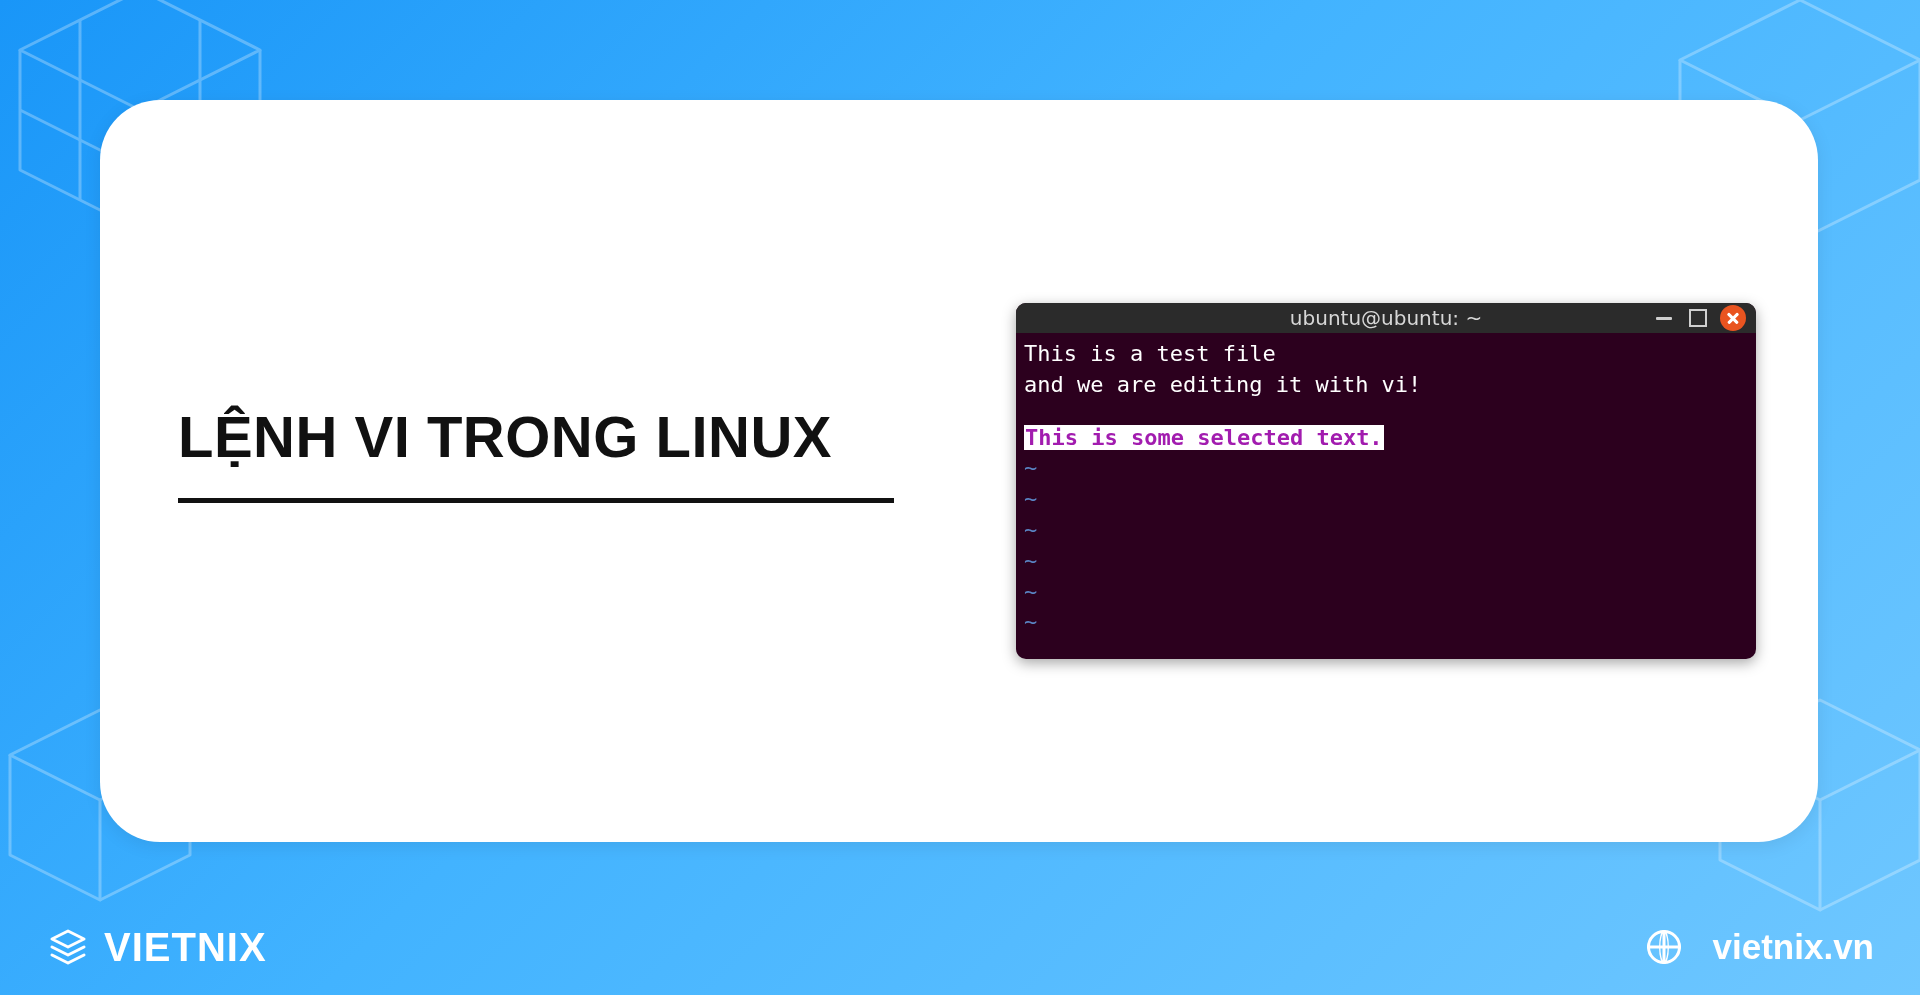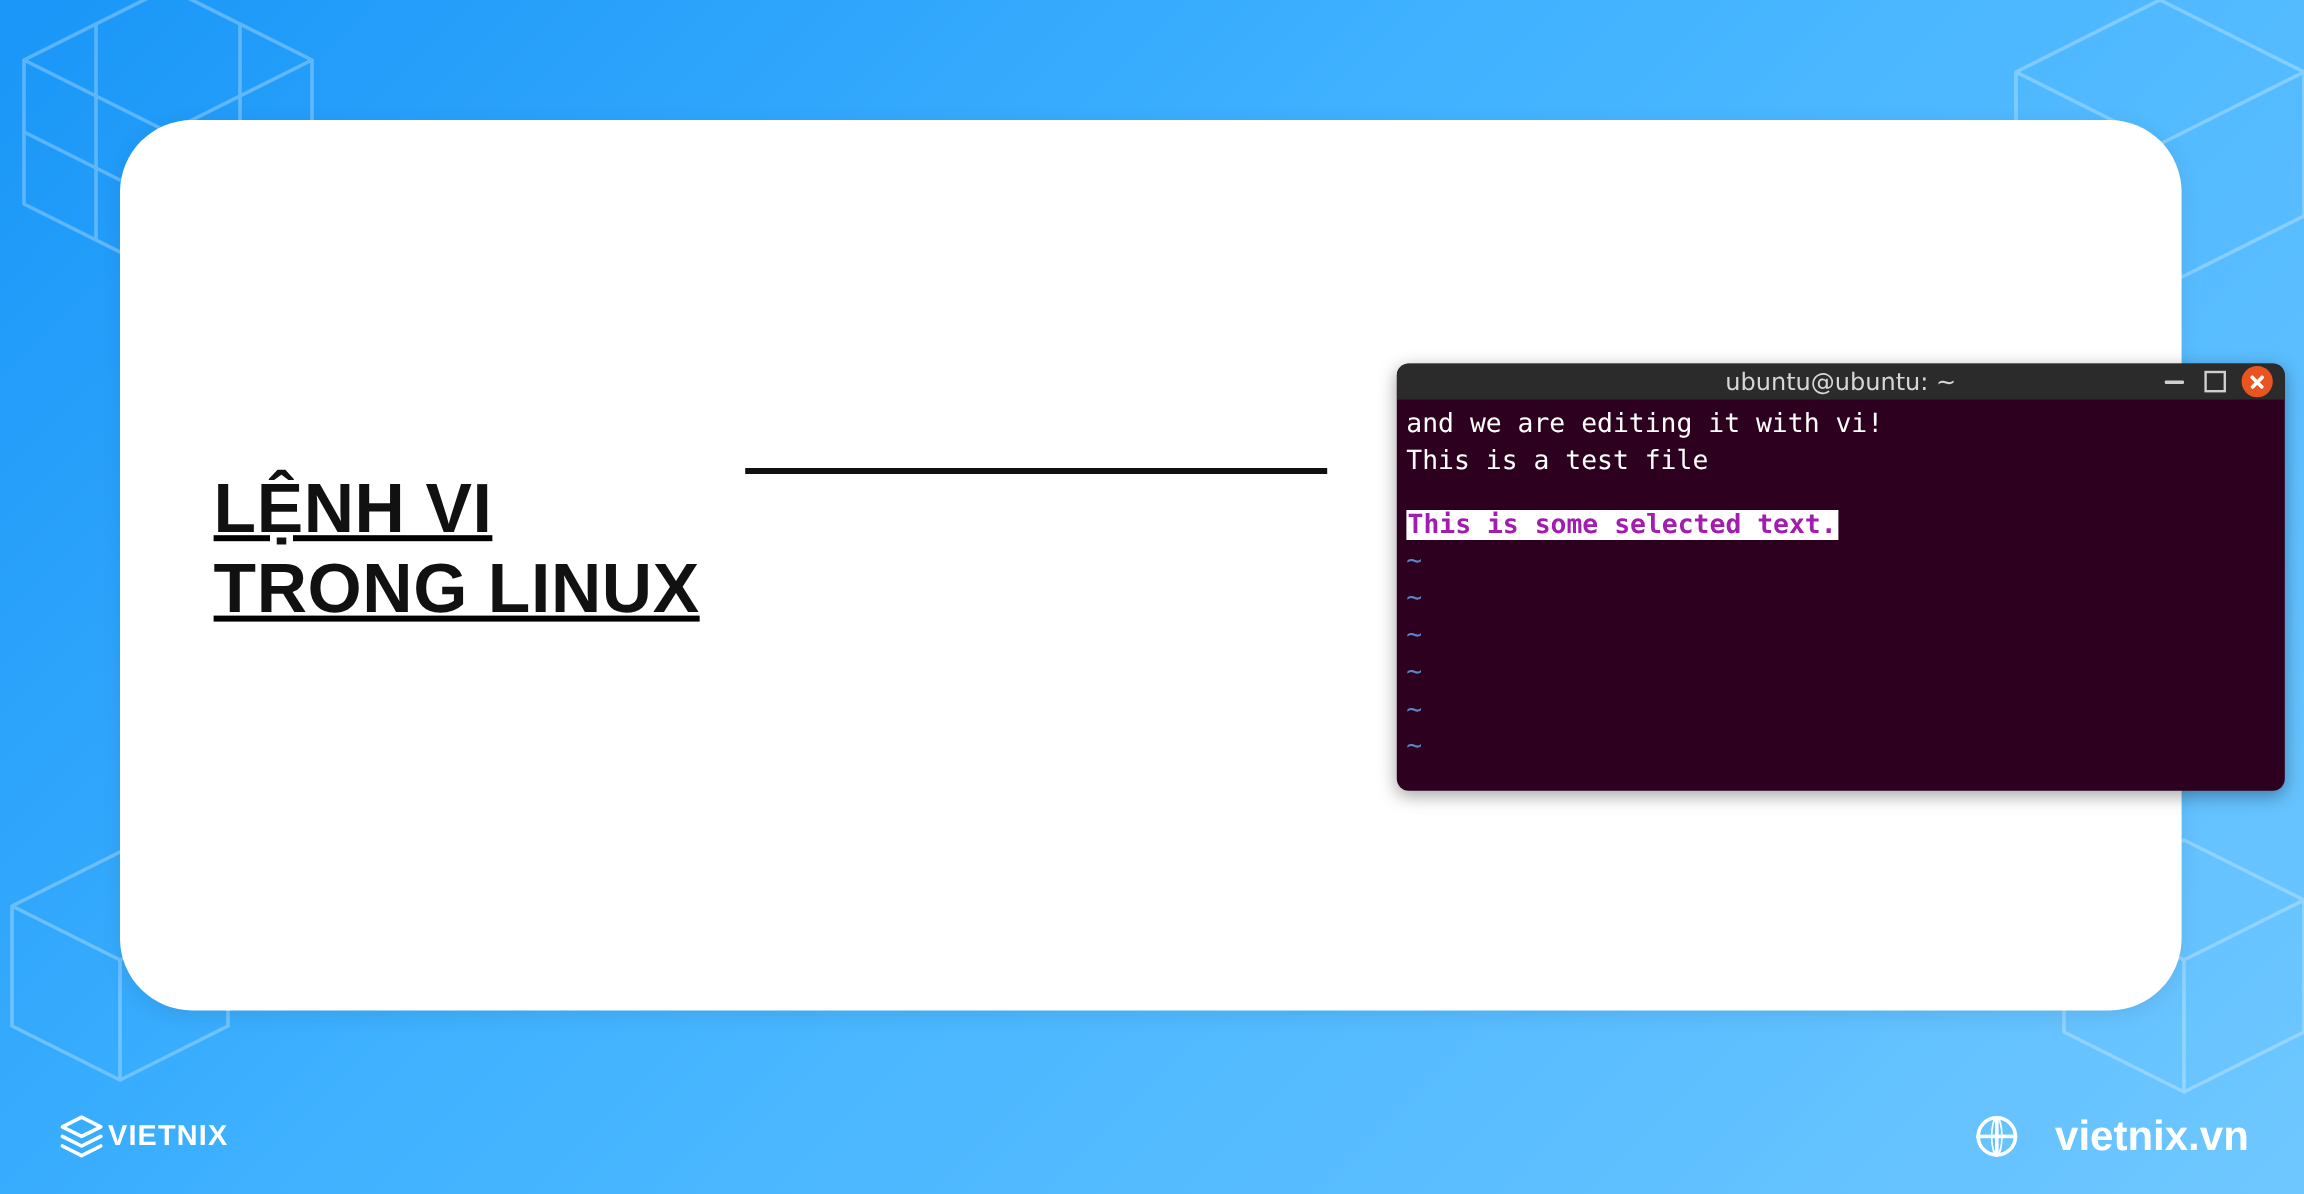--- a/index.html
+++ b/index.html
@@ -31,22 +31,21 @@
     border-radius: 60px;
     box-shadow: 0 4px 18px rgba(0,0,0,0.08);
     display: flex;
     align-items: center;
     padding: 0 78px;
     gap: 58px;
   }
   .textcol {
     flex: 0 0 780px;
     display: flex;
-    flex-direction: row;
-    text-decoration: underline;
+    flex-direction: column;
   }
   h1.title {
     font-size: 58px;
     font-weight: 800;
     letter-spacing: 0.5px;
     color: #111111;
     margin-bottom: 28px;
   }
   .rule {
     width: 716px;
@@ -138,21 +137,22 @@
     display: flex;
     align-items: center;
     justify-content: space-between;
     padding: 0 46px 10px 46px;
     color: #ffffff;
     font-weight: 600;
   }
   .brand {
     display: flex;
     align-items: center;
-    font-size: 24px;
+    gap: 14px;
+    font-size: 40px;
     letter-spacing: 1px;
   }
   .brand svg { display:block; }
   .siteurl {
     display: flex;
     align-items: center;
     gap: 32px;
     font-size: 35px;
   }
   .globe {
@@ -226,22 +226,22 @@
       <div class="terminal">
         <div class="term-titlebar">
           <div class="term-title">ubuntu@ubuntu: ~</div>
           <div class="win-controls">
             <div class="wc min"></div>
             <div class="wc max"></div>
             <div class="wc close"></div>
           </div>
         </div>
         <div class="term-body">
+          <div class="term-line">This is a test file</div>
           <div class="term-line">and we are editing it with vi!</div>
-          <div class="term-line">This is a test file</div>
           <div class="term-gap"></div>
           <div class="term-line"><span class="term-selected">This is some selected text.</span></div>
           <div id="tilde-container">
               <div class="term-line tilde">~</div>
               <div class="term-line tilde">~</div>
               <div class="term-line tilde">~</div>
               <div class="term-line tilde">~</div>
               <div class="term-line tilde">~</div>
               <div class="term-line tilde">~</div>
             </div>

